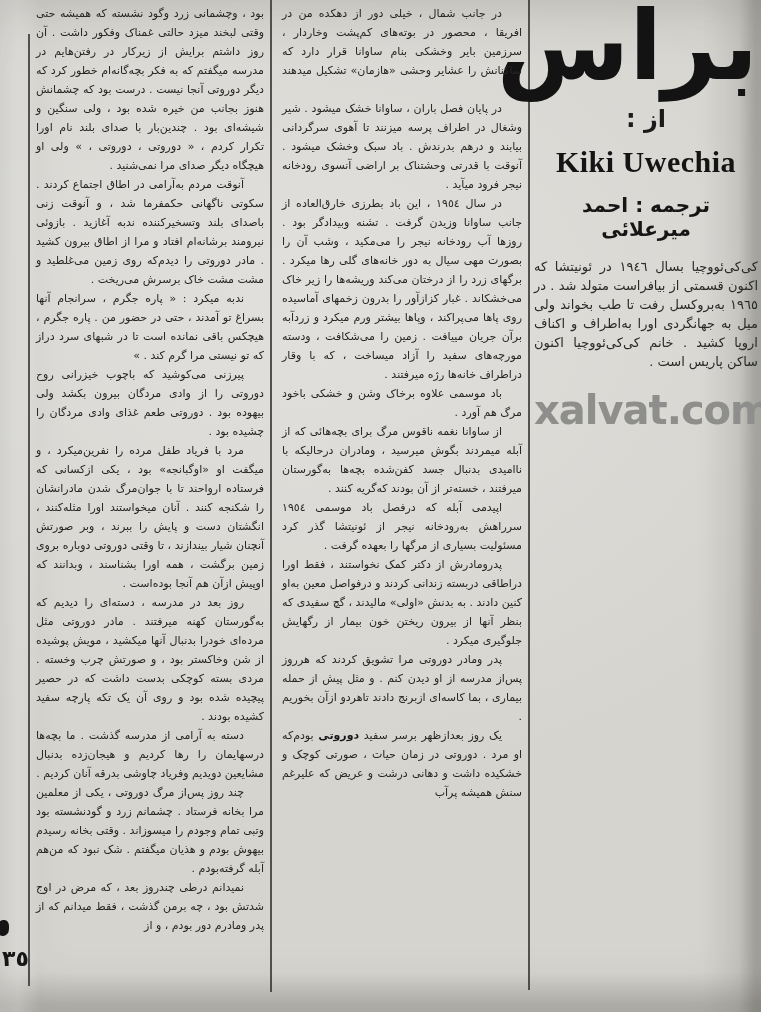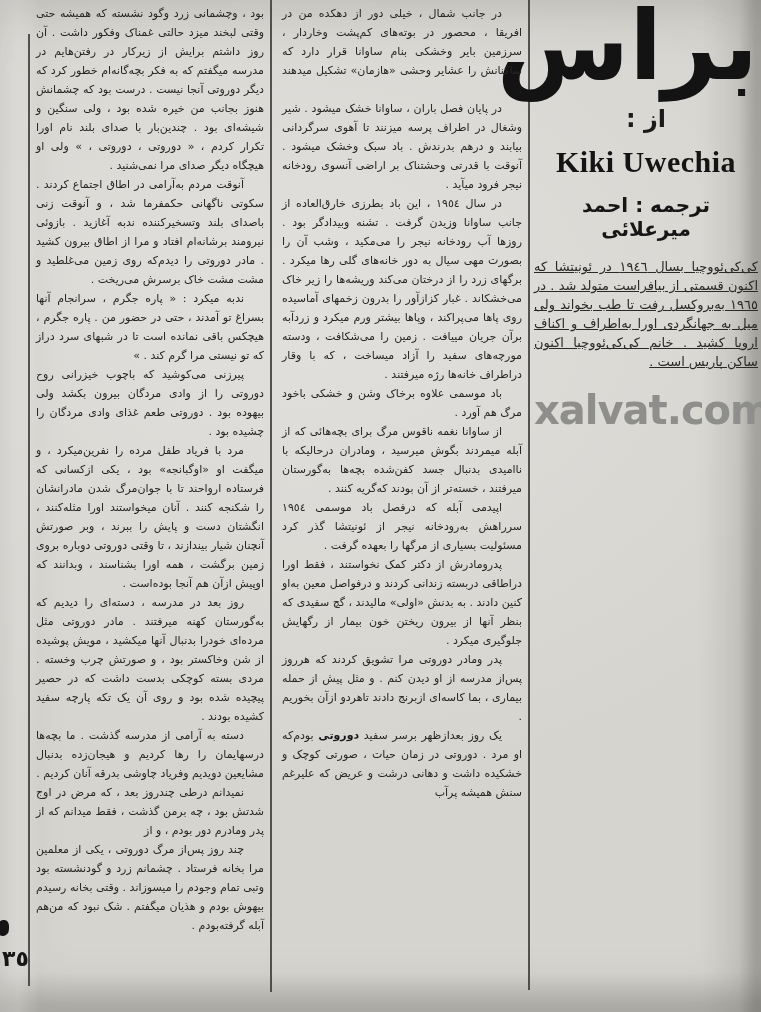--- a/index.html
+++ b/index.html
@@ -22,21 +22,21 @@
   .rule-c{left:528px;top:0;height:990px;}
   .ink-blob{position:absolute;left:-3px;top:920px;width:12px;height:16px;background:#151515;border-radius:60% 40% 50% 50%;}
   .pagenum{position:absolute;left:2px;top:946px;font-size:22px;font-weight:bold;color:#161616;text-align:right;}
 
   
   .col-header{position:absolute;left:534px;top:0;width:224px;direction:rtl;text-align:center;}
   .title{font-size:96px;font-weight:bold;line-height:1.18;letter-spacing:-2px;color:#131313;margin-top:-10px;}
   .byline{font-size:24px;font-weight:bold;margin-top:2px;color:#1b1b1b;}
   .author{direction:ltr;font-family:"Liberation Serif","DejaVu Serif",serif;font-weight:bold;font-size:30px;letter-spacing:.5px;margin-top:12px;color:#141414;white-space:nowrap;}
   .translator{font-size:20px;font-weight:bold;margin-top:14px;color:#161616;}
-  .bio{font-size:13px;line-height:19px;text-align:justify;margin-top:16px;color:#2a2a28;text-decoration:underline;}
+  .bio{font-size:13px;line-height:19px;text-align:justify;margin-top:16px;color:#2a2a28;}
   .watermark{direction:ltr;text-align:right;font-weight:bold;font-size:40px;letter-spacing:-1px;color:#8e8e8c;margin-top:16px;}
 
   
   .story{position:absolute;top:4px;direction:rtl;text-align:justify;font-size:11px;line-height:19px;color:#262624;}
   .story p{margin:0;text-indent:20px;}
   .story p.cont{text-indent:0;}
   .col-mid{left:282px;width:240px;}
   .col-left{left:36px;width:228px;}
   b.name{font-weight:bold;color:#151515;}
 </style>
@@ -74,17 +74,17 @@
   </div>
 
   <div class="story col-left">
     <p class="cont">بود ، وچشمانی زرد وگود نشسته که همیشه حتی وقتی لبخند میزد حالتی غمناک وفکور داشت . آن روز داشتم برایش از زیرکار در رفتن‌هایم در مدرسه میگفتم که به فکر بچه‌گانه‌ام خطور کرد که دیگر دوروتی آنجا نیست . درست بود که چشمانش هنوز بجانب من خیره شده بود ، ولی سنگین و شیشه‌ای بود . چندین‌بار با صدای بلند نام اورا تکرار کردم ، « دوروتی ، دوروتی ، » ولی او هیچگاه دیگر صدای مرا نمی‌شنید .</p>
     <p>آنوقت مردم به‌آرامی در اطاق اجتماع کردند . سکوتی ناگهانی حکمفرما شد ، و آنوقت زنی باصدای بلند وتسخیرکننده ندبه آغازید . بازوئی نیرومند برشانه‌ام افتاد و مرا از اطاق بیرون کشید . مادر دوروتی را دیدم‌که روی زمین می‌غلطید و مشت مشت خاک برسرش می‌ریخت .</p>
     <p>ندبه میکرد : « پاره جگرم ، سرانجام آنها بسراغ تو آمدند ، حتی در حضور من . پاره جگرم ، هیچکس باقی نمانده است تا در شبهای سرد دراز که تو نیستی مرا گرم کند . »</p>
     <p>پیرزنی می‌کوشید که باچوب خیزرانی روح دوروتی را از وادی مردگان بیرون بکشد ولی بیهوده بود . دوروتی طعم غذای وادی مردگان را چشیده بود .</p>
     <p>مرد با فریاد طفل مرده را نفرین‌میکرد ، و میگفت او «اوگبانجه» بود ، یکی ازکسانی که فرستاده ارواحند تا با جوان‌مرگ شدن مادرانشان را شکنجه کنند . آنان میخواستند اورا مثله‌کنند ، انگشتان دست و پایش را ببرند ، وبر صورتش آنچنان شیار بیندازند ، تا وقتی دوروتی دوباره بروی زمین برگشت ، همه اورا بشناسند ، وبدانند که اوپیش ازآن هم آنجا بوده‌است .</p>
     <p>روز بعد در مدرسه ، دسته‌ای را دیدیم که به‌گورستان کهنه میرفتند . مادر دوروتی مثل مرده‌ای خودرا بدنبال آنها میکشید ، مویش پوشیده از شن وخاکستر بود ، و صورتش چرب وخسته . مردی بسته کوچکی بدست داشت که در حصیر پیچیده شده بود و روی آن یک تکه پارچه سفید کشیده بودند .</p>
     <p>دسته به آرامی از مدرسه گذشت . ما بچه‌ها درسهایمان را رها کردیم و هیجان‌زده بدنبال مشایعین دویدیم وفریاد چاوشی بدرقه آنان کردیم .</p>
+    <p>چند روز پس‌از مرگ دوروتی ، یکی از معلمین مرا بخانه فرستاد . چشمانم زرد و گودنشسته بود وتبی تمام وجودم را میسوزاند . وقتی بخانه رسیدم بیهوش بودم و هذیان میگفتم . شک نبود که من‌هم آبله گرفته‌بودم .</p>
     <p>نمیدانم درطی چندروز بعد ، که مرض در اوج شدتش بود ، چه برمن گذشت ، فقط میدانم که از پدر ومادرم دور بودم ، و از</p>
-    <p>چند روز پس‌از مرگ دوروتی ، یکی از معلمین مرا بخانه فرستاد . چشمانم زرد و گودنشسته بود وتبی تمام وجودم را میسوزاند . وقتی بخانه رسیدم بیهوش بودم و هذیان میگفتم . شک نبود که من‌هم آبله گرفته‌بودم .</p>
   </div>
 
 </div>
 
 </body></html>

